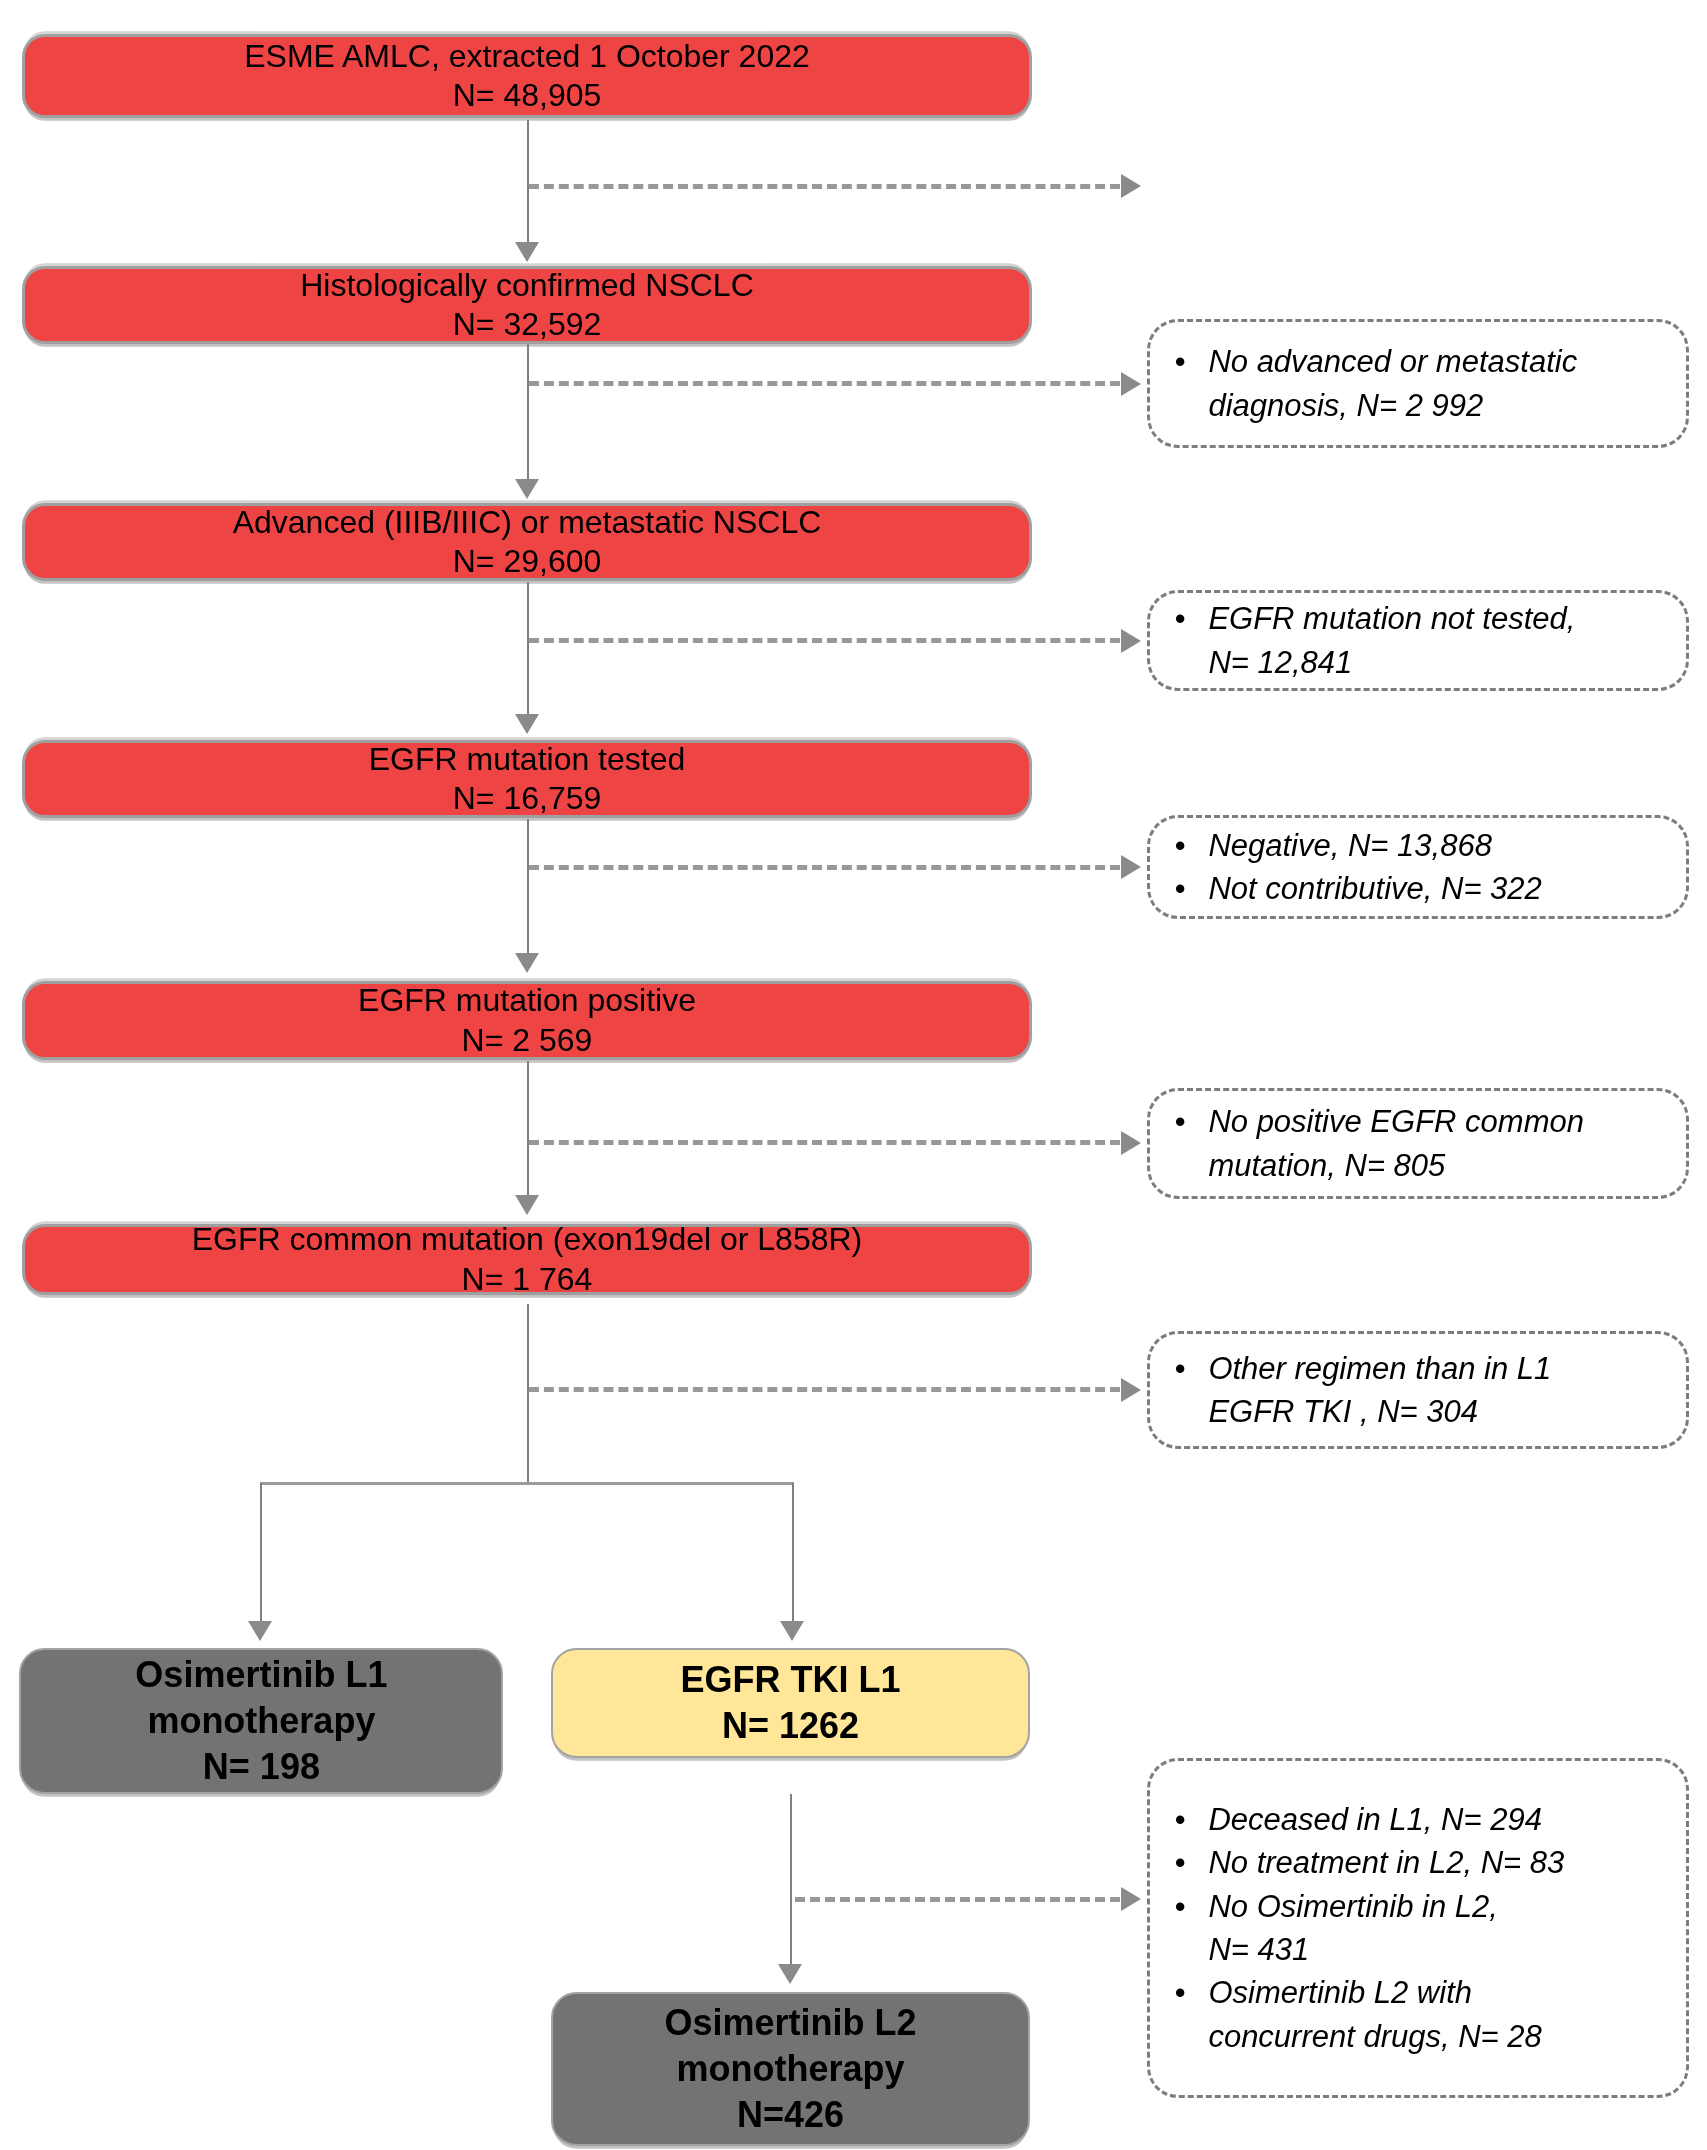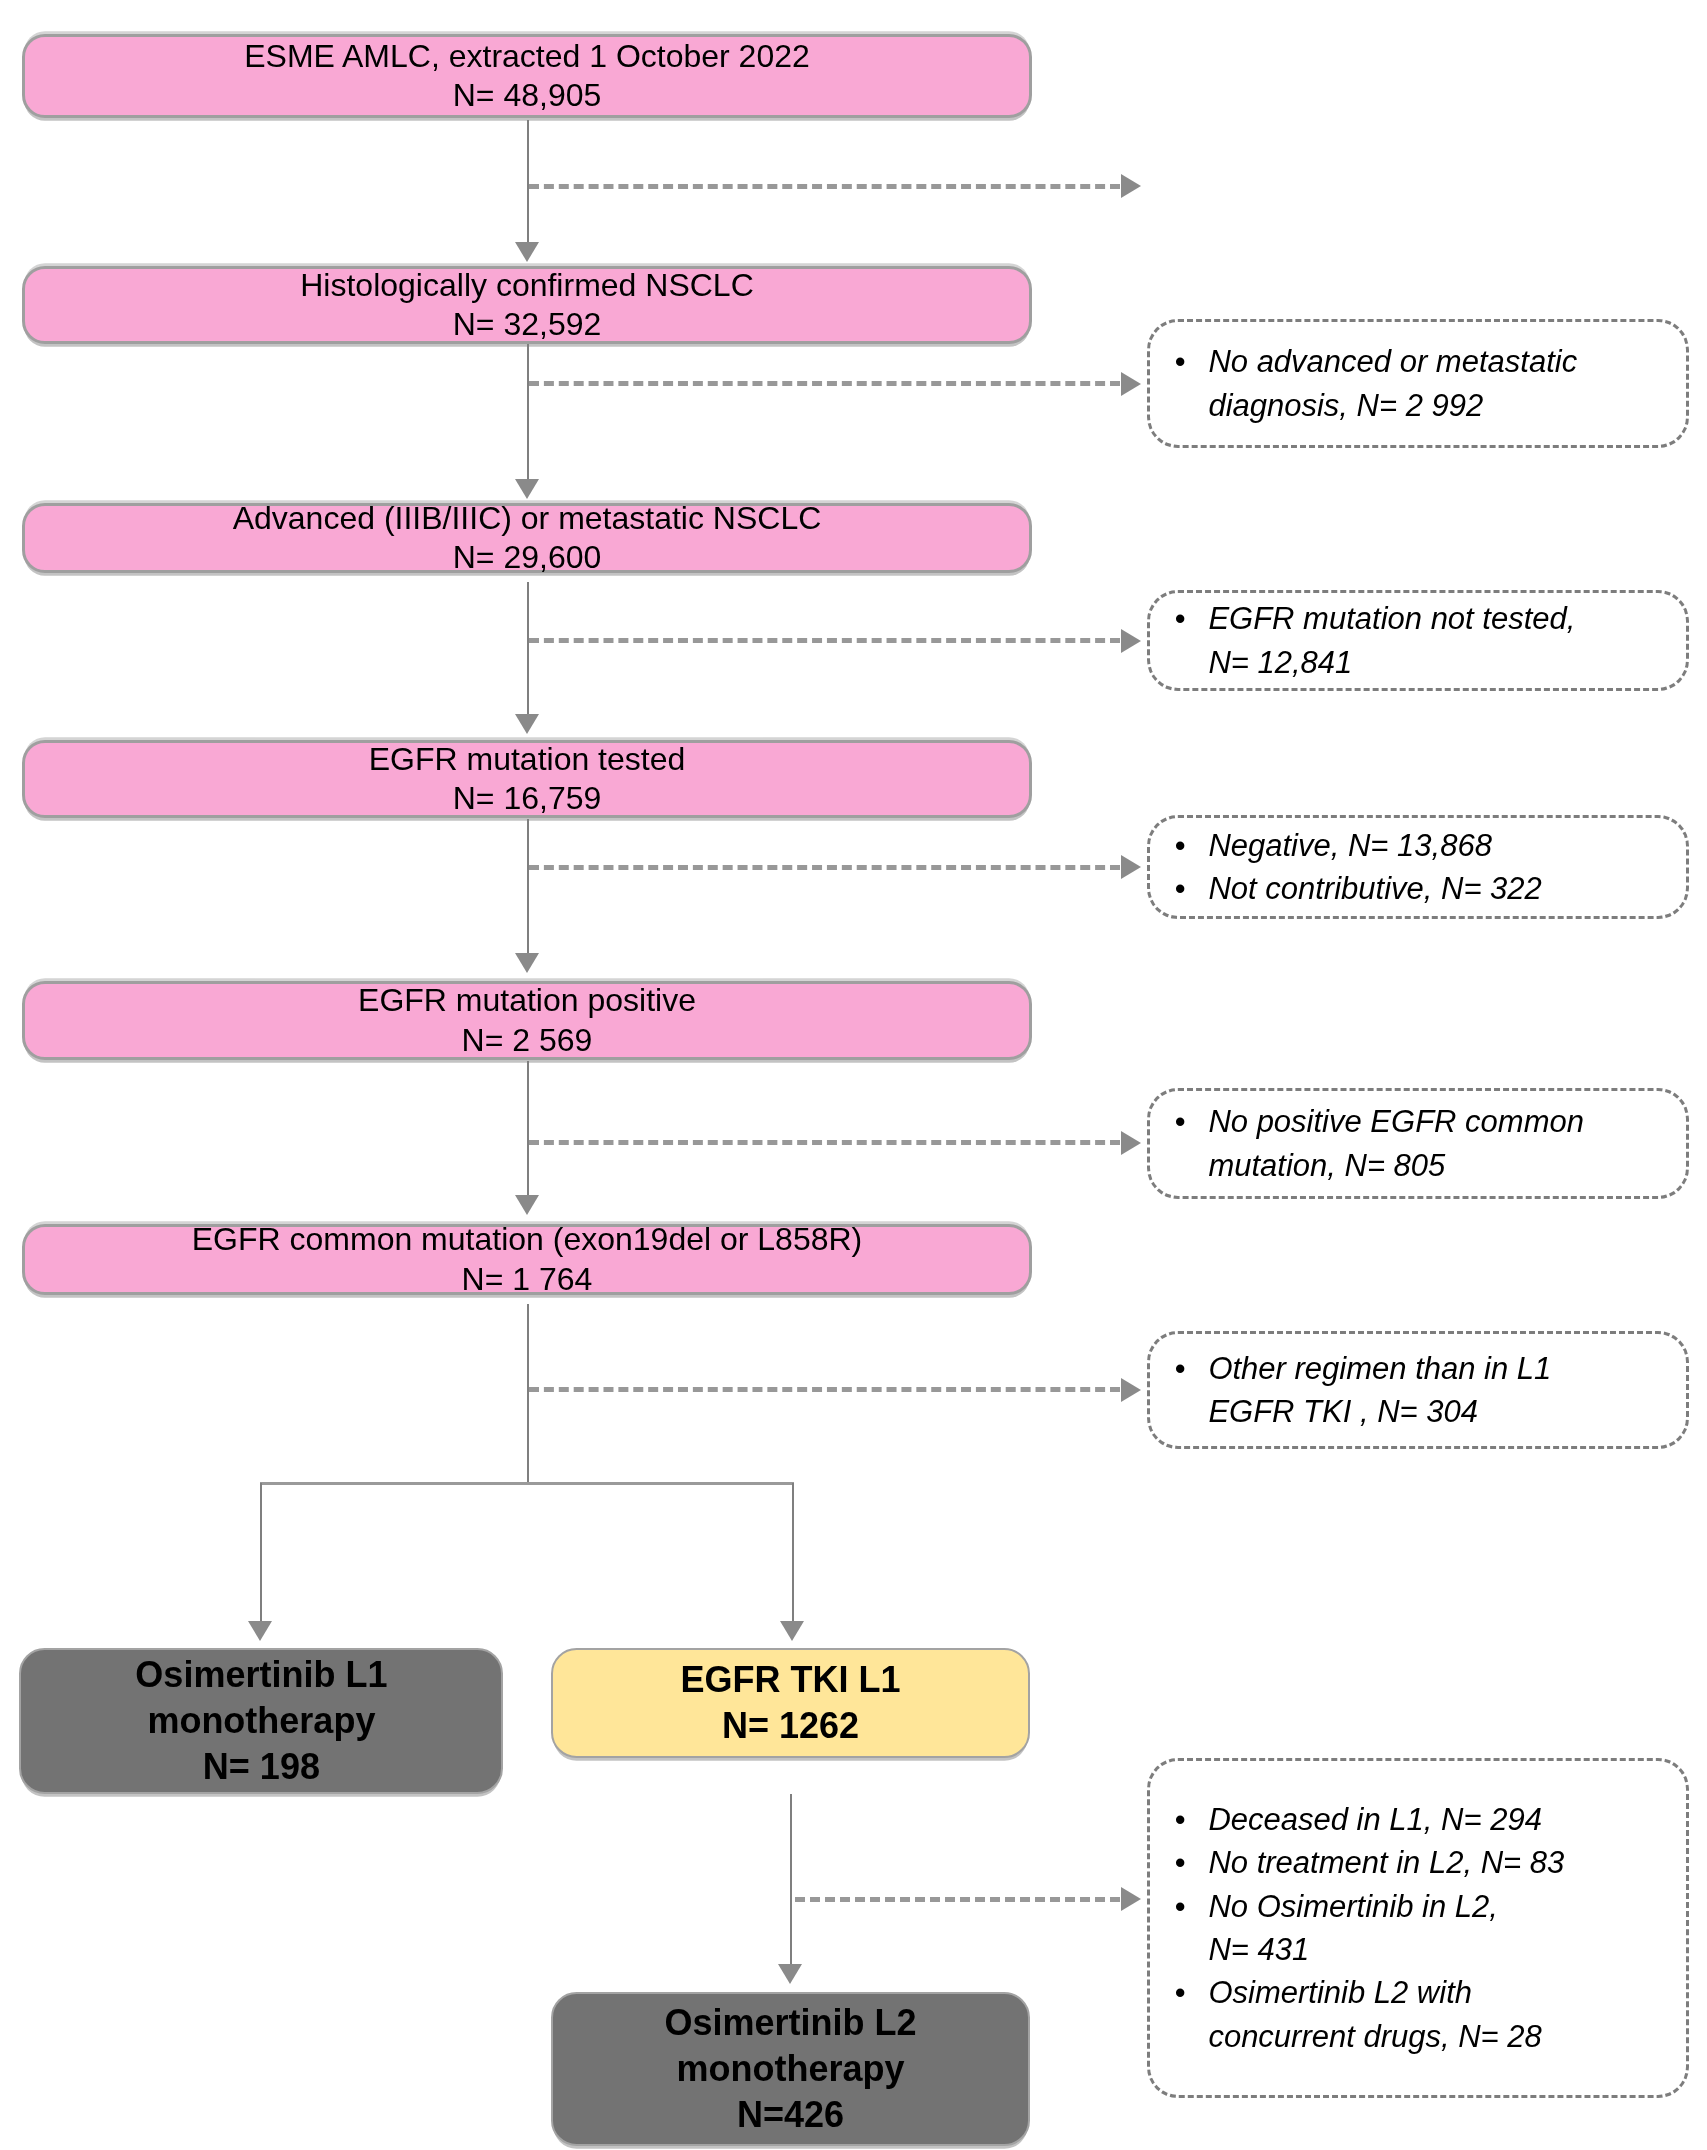--- a/index.html
+++ b/index.html
@@ -3,21 +3,21 @@
 <meta charset="utf-8">
 <style>
   html,body{margin:0;padding:0;background:#ffffff;}
   .canvas{
     position:relative;width:1707px;height:2151px;background:#ffffff;
     font-family:"Liberation Sans",sans-serif;color:#000;overflow:hidden;
   }
   
   .mbox{
     position:absolute;left:22px;width:1010px;box-sizing:border-box;
-    background:#f9a8d4;border:3.3px solid #9f9f9f;border-radius:23px;
+    background:#ef4444;border:3.3px solid #9f9f9f;border-radius:23px;
     display:flex;flex-direction:column;align-items:center;justify-content:center;
     text-align:center;font-size:32px;line-height:1.22;
     box-shadow:0 5px 0 -2.2px #c3c3c3, 0 -5px 0 -2.2px #d4d4d4;
   }
   
   .dbox{
     position:absolute;left:1147px;width:542px;box-sizing:border-box;
     background:#ffffff;border:3.3px dashed #7d7d7d;border-radius:31px;
     display:flex;flex-direction:column;justify-content:center;
     padding:13.3px 24.4px;font-style:italic;font-size:31px;line-height:1.4;
@@ -53,21 +53,21 @@
 <div class="canvas">
 
   <div class="mbox" style="top:34px;height:84px;">
     <div>ESME AMLC, extracted 1 October 2022</div>
     <div>N= 48,905</div>
   </div>
   <div class="mbox" style="top:266px;height:78px;">
     <div>Histologically confirmed NSCLC</div>
     <div>N= 32,592</div>
   </div>
-  <div class="mbox" style="top:503px;height:70px;">
+  <div class="mbox" style="top:503px;height:78px;">
     <div>Advanced (IIIB/IIIC) or metastatic NSCLC</div>
     <div>N= 29,600</div>
   </div>
   <div class="mbox" style="top:740px;height:78px;">
     <div>EGFR mutation tested</div>
     <div>N= 16,759</div>
   </div>
   <div class="mbox" style="top:981px;height:79px;">
     <div>EGFR mutation positive</div>
     <div>N= 2 569</div>

